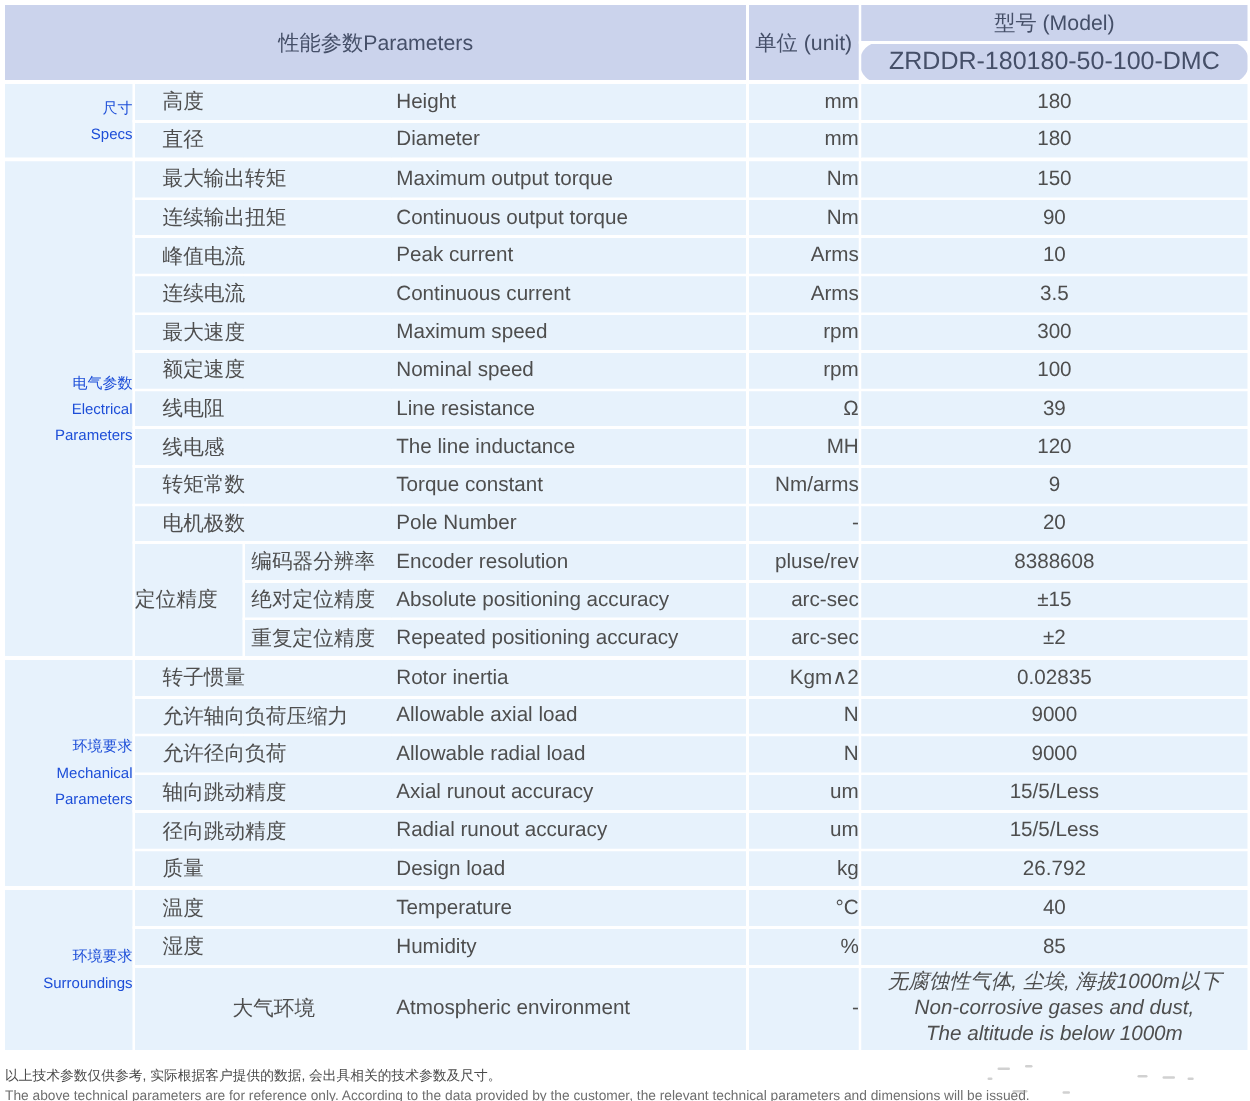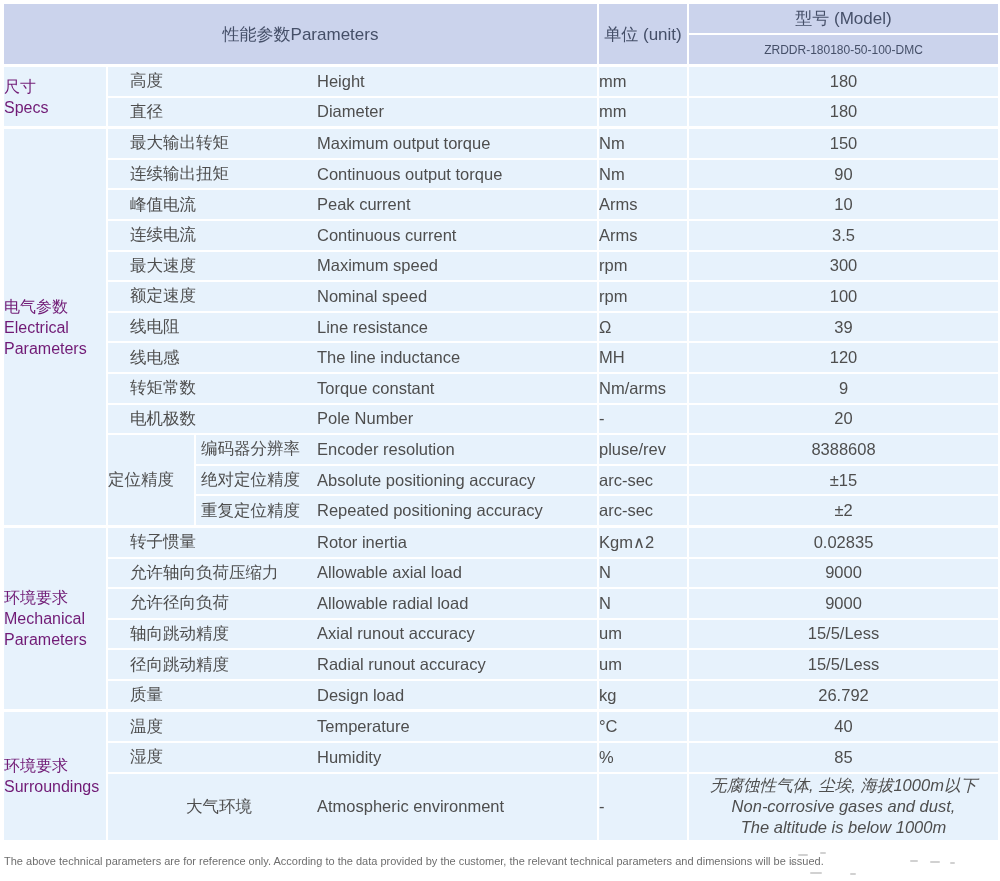--- a/index.html
+++ b/index.html
@@ -22,37 +22,37 @@
   th,td{
     border:2px solid #ffffff;
     font-weight:normal;
     padding:0;
     overflow:hidden;
   }
   thead th{
     background:#cbd3ec;color:#454f68;
     font-size:17px;height:29px;text-align:center;
   }
-  thead tr.h2 th{border-bottom:3px solid #fff;font-size:12px;}
+  thead tr.h2 th{border-bottom:3px solid #fff;font-size:20px;border-radius:15px;}
   tbody td{
     background:#e7f2fc;color:#4e4e4e;
     font-size:16.5px;height:28.6px;vertical-align:middle;
   }
   tbody tr.section-start td{border-top:3px solid #fff;}
   td.cell-category{
-    text-align:left;font-size:16px;line-height:21px;color:#701a75;
+    text-align:right;font-size:12px;line-height:21px;color:#1d4ed8;
   }
   td.cell-sub{text-align:left;}
   td.cell-name{text-align:left;white-space:nowrap;}
   .cn{display:inline-block;vertical-align:middle;box-sizing:border-box;}
   .cn-normal{width:206px;padding-left:22px;}
   .cn-sub{width:118px;padding-left:5px;}
   .cn-center{width:206px;text-align:center;padding-left:16px;}
   .en{display:inline-block;vertical-align:middle;padding-left:3px;}
-  td.cell-unit{text-align:left;}
+  td.cell-unit{text-align:right;}
   td.cell-value{text-align:center;}
   tr.row-tall td{height:66px;}
   .value-line{line-height:21px;font-style:italic;}
   .footnotes{margin:7px 0 0 4px;}
   .footnote-cn{font-size:11px;color:#4a4a4a;line-height:14px;}
   .footnote-en{font-size:11px;color:#6e6e6e;line-height:15px;margin-top:2px;}
   .faint-watermark{
     position:absolute;right:40px;top:850px;width:170px;height:26px;
     opacity:.45;pointer-events:none;
   }
@@ -231,20 +231,21 @@
         <td class="cell-value">
           <div class="value-line">无腐蚀性气体, 尘埃, 海拔1000m以下</div>
           <div class="value-line">Non-corrosive gases and dust,</div>
           <div class="value-line">The altitude is below 1000m</div>
         </td>
       </tr>
     </tbody>
 </table>
 
 <div class="footnotes">
+  <div class="footnote-cn">以上技术参数仅供参考, 实际根据客户提供的数据, 会出具相关的技术参数及尺寸。</div>
   <div class="footnote-en">The above technical parameters are for reference only. According to the data provided by the customer, the relevant technical parameters and dimensions will be issued.</div>
 </div>
 
 <div class="faint-watermark">
   <i></i>
     <i></i>
     <i></i>
     <i></i>
     <i></i>
     <i></i>

